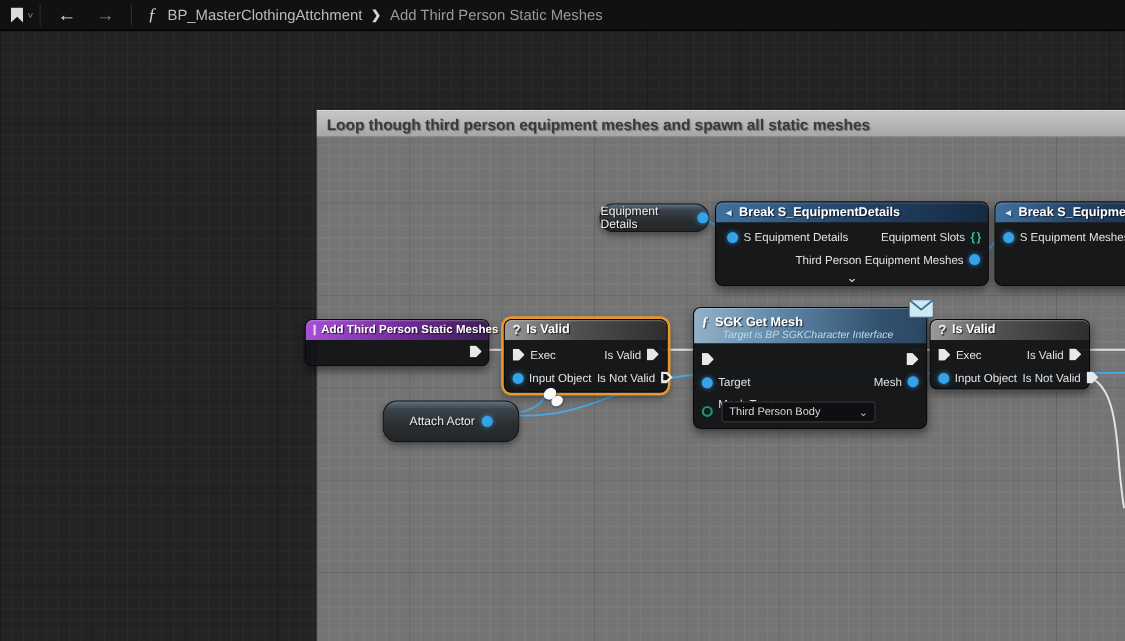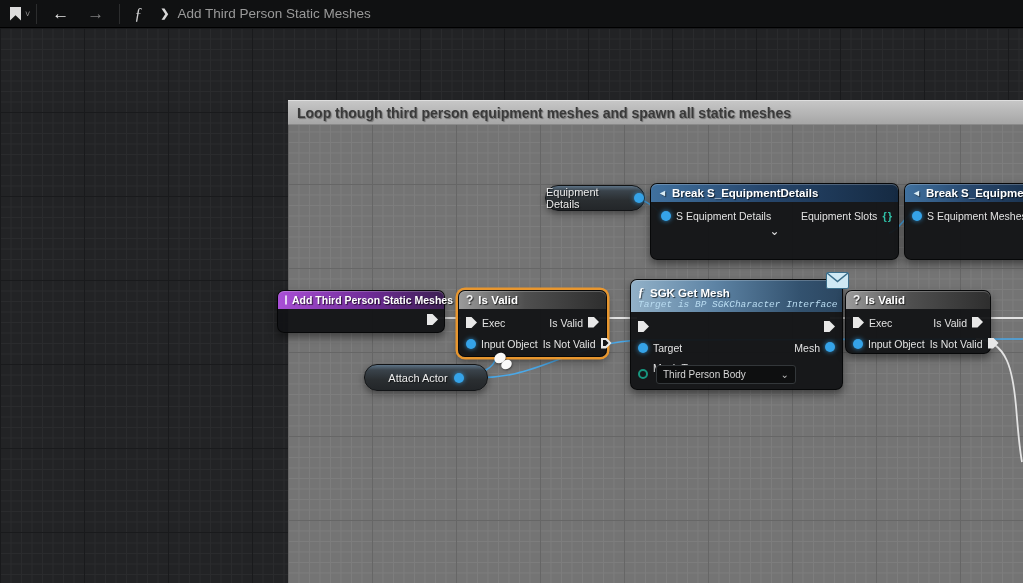--- a/index.html
+++ b/index.html
@@ -60,22 +60,22 @@
   .hdr { height:18px; display:flex; align-items:center; gap:5px; padding:0 7px;
     border-radius:6px 6px 0 0; box-shadow:inset 0 1px 0 rgba(255,255,255,.22); }
   .hdr-title { font-size:11.5px; font-weight:bold; color:#fff;
     text-shadow:1px 1px 1px rgba(0,0,0,.7); white-space:nowrap; }
   .hdr-navy { background:linear-gradient(90deg,#40719f 0%,#27476d 45%,#152a42 100%); }
   .hdr-gray { background:linear-gradient(90deg,#9b9b9b 0%,#4f4f4f 45%,#2e2e2e 100%); }
   .hdr-purple { background:linear-gradient(90deg,#a94fd6 0%,#6e2b96 55%,#3c1f52 100%); }
   .hdr-steel { background:linear-gradient(90deg,#92b1c8 0%,#5d83a4 40%,#33526f 80%,#2b4660 100%);
     height:32px; flex-wrap:wrap; align-content:center; }
   .hdr-2line { display:block; padding-top:3px; }
-  .hdr-sub { font-size:9.5px; font-style:italic; color:#b9dcf1; 
-    margin-top:-1px; white-space:nowrap;font-family:Liberation Mono, monospace; }
+  .hdr-sub { font-size:9.5px; font-style:italic; color:#b9dcf1; margin-left:19px;
+    margin-top:-1px; white-space:nowrap; }
   .hdr-q { color:#f0f0f0; font-size:12px; font-weight:bold;
     text-shadow:1px 1px 1px rgba(0,0,0,.7); }
   .hdr-f { font-family:"Liberation Serif", serif; font-style:italic; font-weight:bold;
     font-size:12px; color:#fff; text-shadow:1px 1px 1px rgba(0,0,0,.6); }
   .break-glyph { color:#d9ecf5; font-size:9px; text-shadow:1px 1px 1px rgba(0,0,0,.6); }
   .win-icon { width:13px; height:10px; border:1px solid #e3d2f2; border-radius:2px;
     background:linear-gradient(180deg,#e3d2f2 45%,rgba(255,255,255,.18) 45%); }
 
   .row { display:flex; align-items:center; gap:5px; padding:0 7px; height:21px; }
   .row .right { margin-left:auto; display:flex; gap:5px; }
@@ -126,20 +126,21 @@
   <div id="toolbar">
     <div class="tb-group">
       <span class="bookmark"></span>
       <span class="bm-caret">˅</span>
     </div>
     <span class="tb-sep"></span>
     <span class="nav-arrow nav-back">←</span>
     <span class="nav-arrow nav-fwd">→</span>
     <span class="tb-sep"></span>
     <span class="fn-glyph">ƒ</span>
+    <span class="crumb-root">BP_MasterClothingAttchment</span>
     <span class="crumb-sep">❯</span>
     <span class="crumb-cur">Add Third Person Static Meshes</span>
   </div>
 
   <div id="graph">
 
     <div id="comment">
       <div id="comment-header">
         <span id="comment-title">Loop though third person equipment meshes and spawn all static meshes</span>
       </div>
@@ -169,20 +170,26 @@
         <span class="hdr-title">Break S_EquipmentDetails</span>
       </div>
       <div class="row" style="margin-top:3px;padding-left:10px;">
         <span class="pin-circ"></span>
         <span class="pin-label">S Equipment Details</span>
         <span class="right">
           <span class="pin-label">Equipment Slots</span>
           <span class="braces">{ }</span>
         </span>
       </div>
+      <div class="row">
+        <span class="right">
+          <span class="pin-label">Third Person Equipment Meshes</span>
+          <span class="pin-circ"></span>
+        </span>
+      </div>
       <div class="node-chevron">⌄</div>
     </div>
 
     <div class="node" style="left:904px; top:155px; width:150px; height:77px;">
       <div class="hdr hdr-navy">
         <span class="break-glyph">◄</span>
         <span class="hdr-title">Break S_EquipmentMesh</span>
       </div>
       <div class="row" style="margin-top:3px;">
         <span class="pin-circ"></span>
@@ -276,21 +283,21 @@
       <div class="row">
         <span class="pin-circ"></span>
         <span class="pin-label">Input Object</span>
         <span class="right">
           <span class="pin-label">Is Not Valid</span>
           <span class="pin-exec"></span>
         </span>
       </div>
     </div>
 
-    <div class="pill" style="left:364px; top:336px; width:124px; height:27px;">
+    <div class="pill" style="left:348px; top:336px; width:124px; height:38px;">
       <span class="pill-label">Attach Actor</span>
       <span class="pin-circ"></span>
     </div>
 
     <div id="cursor">
       <span class="blob b1"></span>
       <span class="blob b2"></span>
     </div>
 
   </div>

